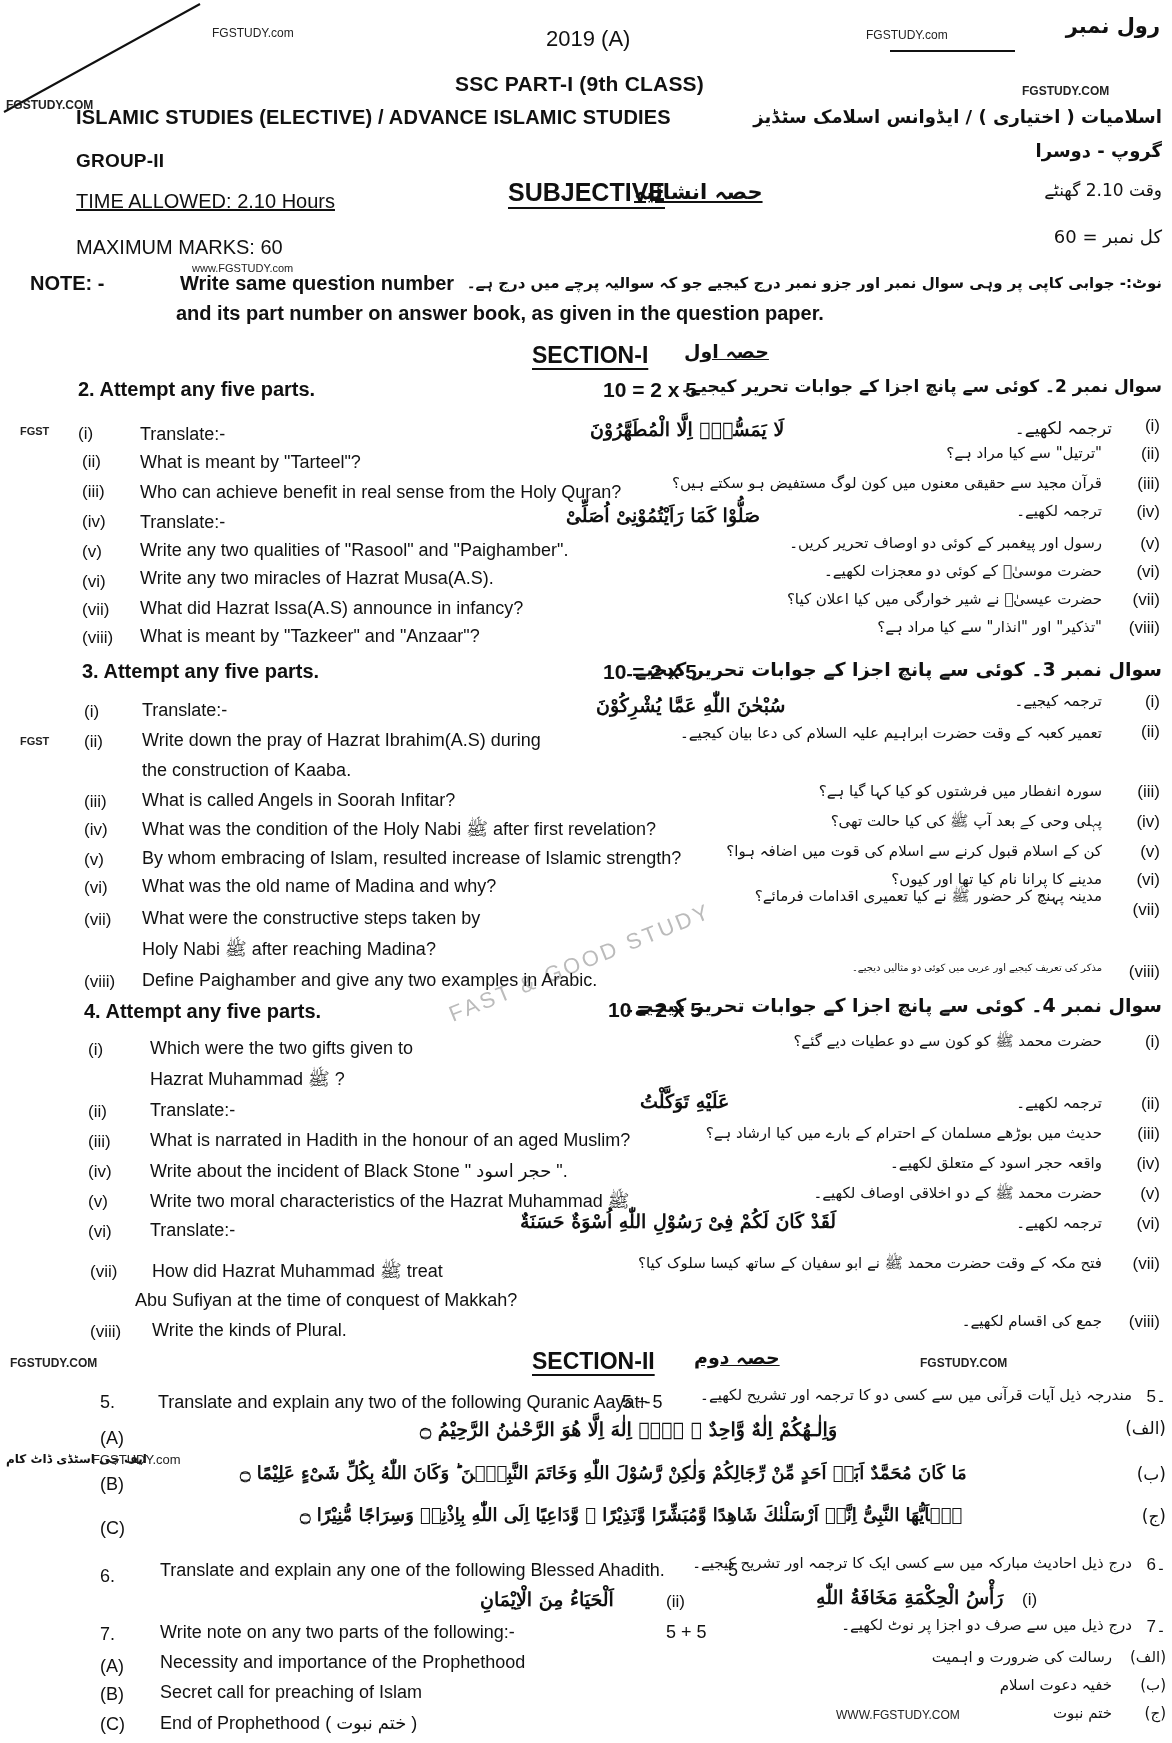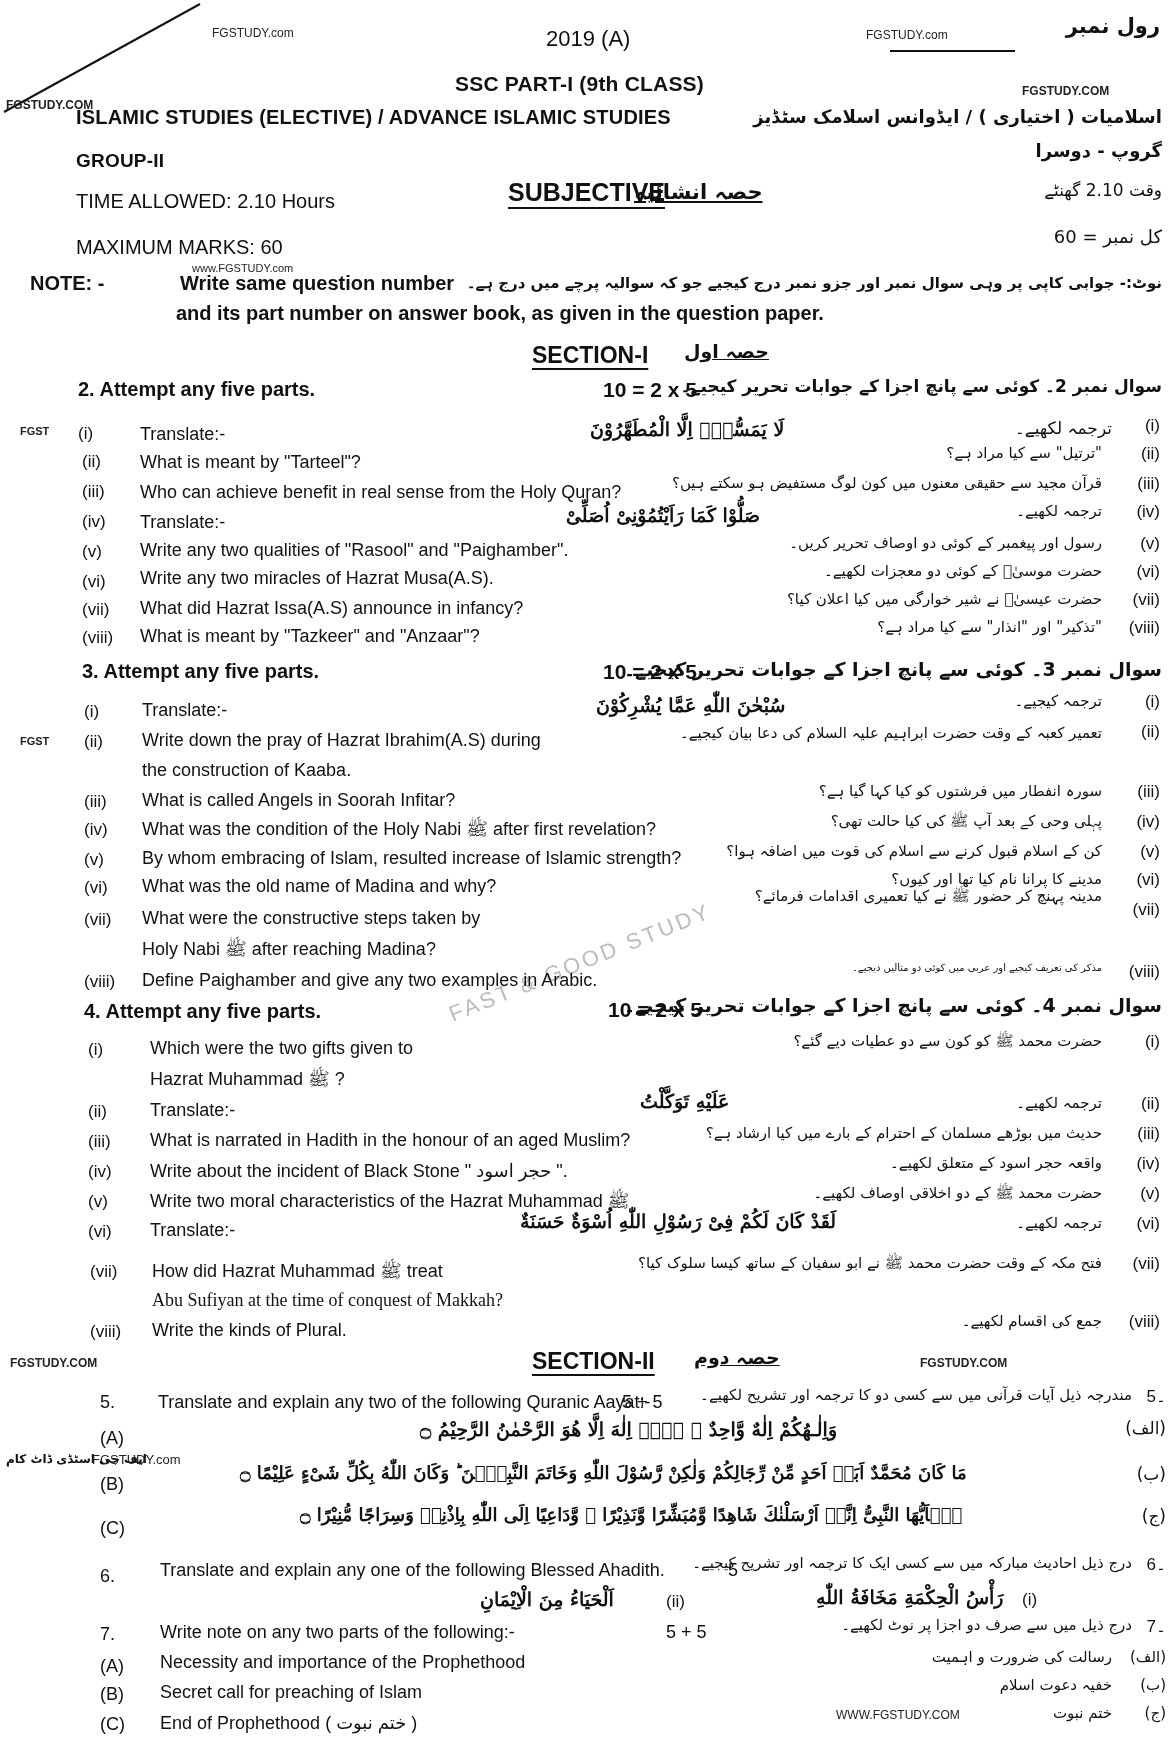--- a/index.html
+++ b/index.html
@@ -29,21 +29,21 @@
 <div class="abs wm" style="left:212px;top:26px;">FGSTUDY.com</div>
 <div class="abs wm" style="left:866px;top:28px;">FGSTUDY.com</div>
 <div class="abs wmb" style="left:6px;top:98px;">FGSTUDY.COM</div>
 <div class="abs wmb" style="left:1022px;top:84px;">FGSTUDY.COM</div>
 <div class="abs wm" style="left:192px;top:262px;font-size:11px;">www.FGSTUDY.com</div>
 
 <div class="abs" style="left:546px;top:26px;font-size:22px;">2019 (A)</div>
 <div class="abs hd" style="left:455px;top:72px;">SSC PART-I (9th CLASS)</div>
 <div class="abs hd" style="left:76px;top:106px;font-size:20px;">ISLAMIC STUDIES (ELECTIVE) / ADVANCE ISLAMIC STUDIES</div>
 <div class="abs hd" style="left:76px;top:150px;font-size:19px;">GROUP-II</div>
-<div class="abs hn" style="left:76px;top:190px;">TIME ALLOWED: 2.10  Hours</div>
+<div class="abs hn" style="left:76px;top:190px;text-decoration:underline;">TIME ALLOWED: 2.10  Hours</div>
 <div class="abs" style="left:508px;top:178px;font-size:25px;font-weight:bold;text-decoration:underline;text-underline-offset:6px;">SUBJECTIVE</div>
 <div class="abs urb" style="left:634px;top:180px;font-size:21px;text-decoration:underline;">حصہ انشائیہ</div>
 <div class="abs hn" style="left:76px;top:236px;">MAXIMUM MARKS: 60</div>
 
 <div class="abs urb" style="right:12px;top:14px;font-size:21px;">رول نمبر</div>
 <div class="abs" style="left:890px;top:50px;width:125px;border-top:2px solid #111;"></div>
 <div class="abs urb" style="right:10px;top:106px;font-size:18px;">اسلامیات ( اختیاری ) / ایڈوانس اسلامک سٹڈیز</div>
 <div class="abs urb" style="right:10px;top:140px;font-size:18px;">گروپ - دوسرا</div>
 <div class="abs ur" style="right:10px;top:180px;font-size:17px;">وقت 2.10 گھنٹے</div>
 <div class="abs ur" style="right:10px;top:226px;font-size:18px;">کل نمبر = 60</div>
@@ -194,21 +194,21 @@
 <div class="abs num" style="right:12px;top:1184px;">(v)</div>
 
 <div class="abs num" style="left:88px;top:1222px;">(vi)</div>
 <div class="abs q" style="left:150px;top:1220px;">Translate:-</div>
 <div class="abs ar" style="left:520px;top:1210px;">لَقَدْ كَانَ لَكُمْ فِیْ رَسُوْلِ اللّٰهِ اُسْوَةٌ حَسَنَةٌ</div>
 <div class="abs ur" style="right:70px;top:1214px;font-size:15px;">ترجمہ لکھیے۔</div>
 <div class="abs num" style="right:12px;top:1214px;">(vi)</div>
 
 <div class="abs num" style="left:90px;top:1262px;">(vii)</div>
 <div class="abs q" style="left:152px;top:1260px;">How did Hazrat Muhammad ﷺ treat</div>
-<div class="abs q" style="left:152px;top:1290px;font-family:Liberation Serif, serif;">Abu Sufiyan at the time of conquest of Makkah?</div>
+<div class="abs q" style="left:135px;top:1290px;">Abu Sufiyan at the time of conquest of Makkah?</div>
 <div class="abs ur" style="right:70px;top:1254px;font-size:15px;">فتح مکہ کے وقت حضرت محمد ﷺ نے ابو سفیان کے ساتھ کیسا سلوک کیا؟</div>
 <div class="abs num" style="right:12px;top:1254px;">(vii)</div>
 
 <div class="abs num" style="left:90px;top:1322px;">(viii)</div>
 <div class="abs q" style="left:152px;top:1320px;">Write the kinds of Plural.</div>
 <div class="abs ur" style="right:70px;top:1312px;font-size:15px;">جمع کی اقسام لکھیے۔</div>
 <div class="abs num" style="right:12px;top:1312px;">(viii)</div>
 
 <div class="abs wmb" style="left:10px;top:1356px;">FGSTUDY.COM</div>
 <div class="abs wmb" style="left:920px;top:1356px;">FGSTUDY.COM</div>

